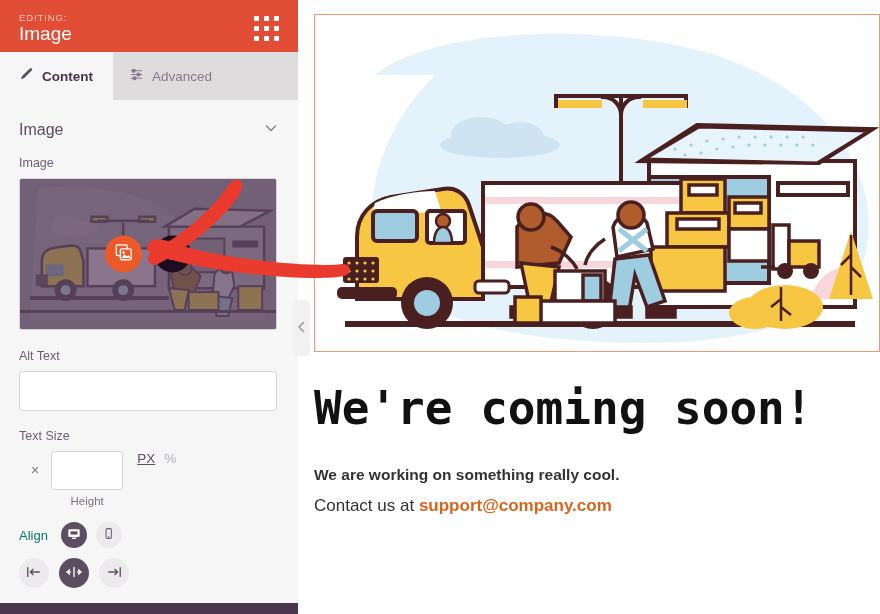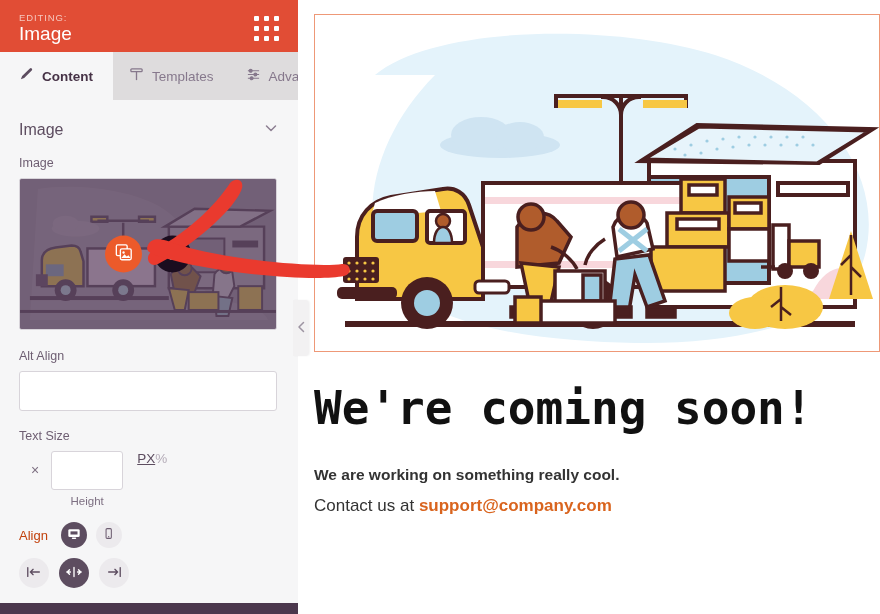--- a/index.html
+++ b/index.html
@@ -95,30 +95,30 @@
   .size-row { display: flex; align-items: flex-start; gap: 0; }
   .size-cell { width: 72px; display: flex; flex-direction: column; align-items: center; }
   .size-input {
     width: 72px; height: 39px; background: #fff;
     border: 1px solid #d8d4da; border-radius: 3px;
     font-size: 13px; text-align: center; outline: none;
     font-family: "Liberation Sans", sans-serif; color: #463246;
   }
   .size-cap { font-size: 11.5px; color: #7d6f82; margin-top: 5px; }
   .size-x { font-size: 14px; color: #7d6f82; margin: 0 12px; line-height: 39px; }
-  .unit-group { margin-left: 14px; line-height: 39px; display: flex; align-items: center; gap: 0; }
+  .unit-group { margin-left: 14px; line-height: 39px; display: flex; align-items: center; gap: 9px; }
   .unit {
     font-size: 13.5px; color: #7d6f82; cursor: pointer; background: none;
     border: none; font-family: "Liberation Sans", sans-serif; padding: 0;
   }
   .unit.active { color: #5d4d60; text-decoration: underline; }
   .unit.dim { color: #b5acb8; }
 
   .align-row { display: flex; align-items: center; gap: 9px; margin-top: 3px; }
-  .align-label { font-size: 13px; color: #c2410c; margin-right: 4px; }
+  .align-label { font-size: 13px; color: #0f766e; margin-right: 4px; }
   .dev-btn {
     width: 26px; height: 26px; border-radius: 50%;
     display: flex; align-items: center; justify-content: center;
     border: none; cursor: pointer; background: #eceaed;
   }
   .dev-btn.active { background: #5d4d60; }
   .align-btns { display: flex; gap: 10px; margin-top: 10px; }
   .align-btn {
     width: 30px; height: 30px; border-radius: 50%;
     display: flex; align-items: center; justify-content: center;
@@ -193,29 +193,20 @@
     </div>
 
     <nav class="tabs">
       <button class="tab active">
         <span>
           <svg width="15" height="15" viewBox="0 0 16 16">
               <path d="M11.6 1.6a1.4 1.4 0 0 1 2 2L5.5 11.7 2 13l1.3-3.5z" fill="#5d4d60"></path>
             </svg>
         </span>
         <span>Content</span>
-      </button>
-      <button class="tab">
-        <span>
-          <svg width="15" height="15" viewBox="0 0 16 16">
-              <rect x="2" y="2" width="12" height="3" rx="1" fill="none" stroke="#86788c" stroke-width="1.4"></rect>
-              <path d="M8 5v9" stroke="#86788c" stroke-width="1.4" fill="none"></path>
-            </svg>
-        </span>
-        <span>Templates</span>
       </button>
       <button class="tab">
         <span>
           <svg width="15" height="15" viewBox="0 0 16 16" stroke="#86788c" stroke-width="1.3" fill="none">
             <path d="M2 4h12M2 8h12M2 12h12"></path>
               <circle cx="5" cy="4" r="1.5" fill="#86788c"></circle>
               <circle cx="10" cy="8" r="1.5" fill="#86788c"></circle>
               <circle cx="6" cy="12" r="1.5" fill="#86788c"></circle>
           </svg>
         </span>
@@ -289,21 +280,21 @@
               <svg width="16" height="17" viewBox="0 0 18 20">
                 <path d="M3 5h12M7 5V3h4v2" stroke="#fff" stroke-width="1.6" fill="none" stroke-linecap="round"></path>
                 <rect x="4.5" y="6.5" width="9" height="11" rx="1.2" fill="#fff"></rect>
               </svg>
             </span>
           </button>
         </div>
       </div>
 
       <div style="height:19px"></div>
-      <span class="field-label">Alt Align</span>
+      <span class="field-label">Alt Text</span>
       <input class="input-text" type="text" placeholder="" style="">
 
       <div style="height:18px"></div>
       <span class="field-label">Text Size</span>
 
       <div class="size-row">
         <span class="size-x">×</span>
         <div class="size-cell">
           <input class="size-input" type="text" style="">
           <span class="size-cap">Height</span>

